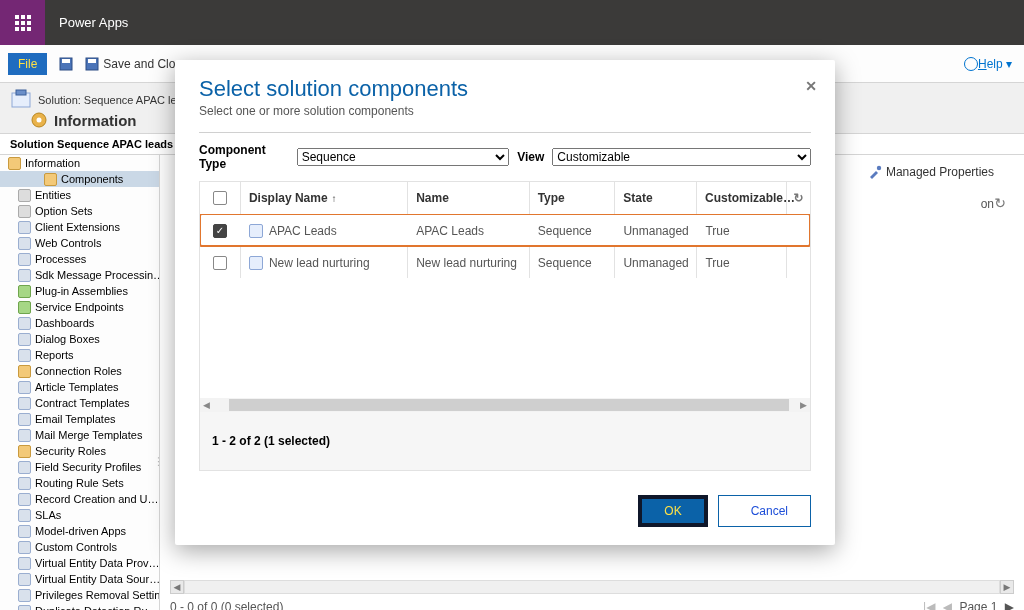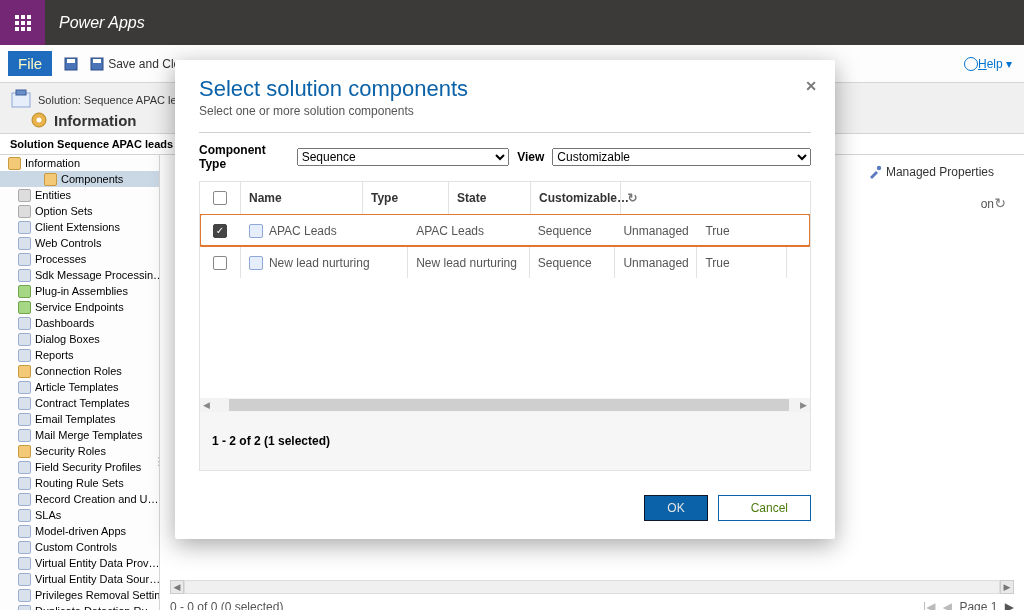--- a/index.html
+++ b/index.html
@@ -2,25 +2,25 @@
 <html><head>
 <meta charset="utf-8">
 <style>
   * { box-sizing: border-box; margin: 0; padding: 0; font-family: "Segoe UI", Arial, sans-serif; }
   html, body { width: 1024px; height: 610px; overflow: hidden; background: #fff; }
 
   
   .top-header { height: 45px; background: #3b3a39; display: flex; align-items: center; color: #fff; }
   .waffle { width: 45px; height: 45px; background: #742774; display: flex; align-items: center; justify-content: center; }
   .waffle svg { width: 16px; height: 16px; fill: #fff; }
-  .app-title { margin-left: 14px; font-size: 16px; font-weight: 400; font-style: italic; }
+  .app-title { margin-left: 14px; font-size: 13px; font-weight: 400; }
 
   
   .toolbar { height: 38px; background: #fdfdfd; border-bottom: 1px solid #d5d5d5; display: flex; align-items: center; padding: 0 8px; font-size: 12px; color: #444; position: relative; }
-  .file-btn { background: #1f6cbf; color: #fef9c3; padding: 4px 10px; font-size: 15px; }
+  .file-btn { background: #1f6cbf; color: #fde047; padding: 4px 10px; font-size: 12px; }
   .toolbar .tb-item { display: inline-flex; align-items: center; margin-left: 12px; gap: 4px; color: #333; }
   .help-link { position: absolute; right: 12px; color: #0073cf; display: inline-flex; align-items: center; gap: 0; }
   .help-link u { text-decoration: underline; }
   .help-globe { width: 14px; height: 14px; border: 1px solid #0073cf; border-radius: 50%; display: inline-block; position: relative; }
 
   
   .info-ribbon { background: #f0f0f0; padding: 6px 10px 4px 10px; border-bottom: 1px solid #d5d5d5; }
   .info-ribbon .breadcrumb { font-size: 11px; color: #333; }
   .info-ribbon .info-title { font-size: 15px; font-weight: 700; color: #333; display: flex; align-items: center; gap: 6px; margin-top: 0px; margin-left: 20px; }
   .sub-breadcrumb { background: #fff; font-size: 11px; font-weight: 600; padding: 4px 10px; border-bottom: 1px solid #d5d5d5; }
@@ -84,22 +84,22 @@
   .row-checkbox { width:14px; height:14px; border:1px solid #888; border-radius:2px; display:inline-flex; align-items:center; justify-content:center; font-size:10px; background:#fff; }
   .row-checkbox.checked { background:#444; color:#fff; border-color:#444; }
 
   .grid-hscroll { height: 14px; display:flex; align-items:center; background:#f3f3f3; }
   .grid-hscroll .thumb { height:12px; background:#cfcfcf; width: 560px; margin-left: 16px; }
 
   .grid-footer { font-weight: 600; font-size: 12px; padding: 22px 12px; background: #f6f6f6; }
 
   .modal-buttons { display: flex; justify-content: flex-end; gap: 10px; padding: 16px 24px 18px 24px; }
   .btn { padding: 5px 22px; font-size: 12px; cursor: pointer; }
-  .btn-primary { background: #0b62a8; color: #e5e5e5; border: 1px solid #0f172a; }
-  .btn-secondary { background: #fff; color: #4d7c0f; border: 1px solid #0b62a8; padding-left: 32px; }
+  .btn-primary { background: #0b62a8; color: #fde047; border: 4px solid #0f172a; }
+  .btn-secondary { background: #fff; color: #1d4ed8; border: 1px solid #0b62a8; padding-left: 32px; }
 </style>
 </head>
 <body>
 
 <div class="top-header">
   <div class="waffle">
     <svg viewBox="0 0 16 16">
         <rect x="0" y="0" width="4" height="4"></rect>
         <rect x="6" y="0" width="4" height="4"></rect>
         <rect x="12" y="0" width="4" height="4"></rect>
@@ -315,20 +315,24 @@
       <label>View</label>
       <select class="sel2">
         <option>Customizable</option>
       </select>
     </div>
 
     <div class="grid">
       <div class="grid-header">
         <div class="col col-ck">
             <span class="row-checkbox"></span>
+          </div>
+        <div class="col col-disp">
+            <span>Display Name</span>
+            <span class="sort-arrow">↑</span>
           </div>
         <div class="col col-name">Name</div>
         <div class="col col-type">Type</div>
         <div class="col col-state">State</div>
         <div class="col col-cust">Customizable…</div>
         <div class="col col-ref">↻</div>
       </div>
       <div class="grid-body" id="grid-body">
           <div class="grid-row highlight">
             <div class="col col-ck">

